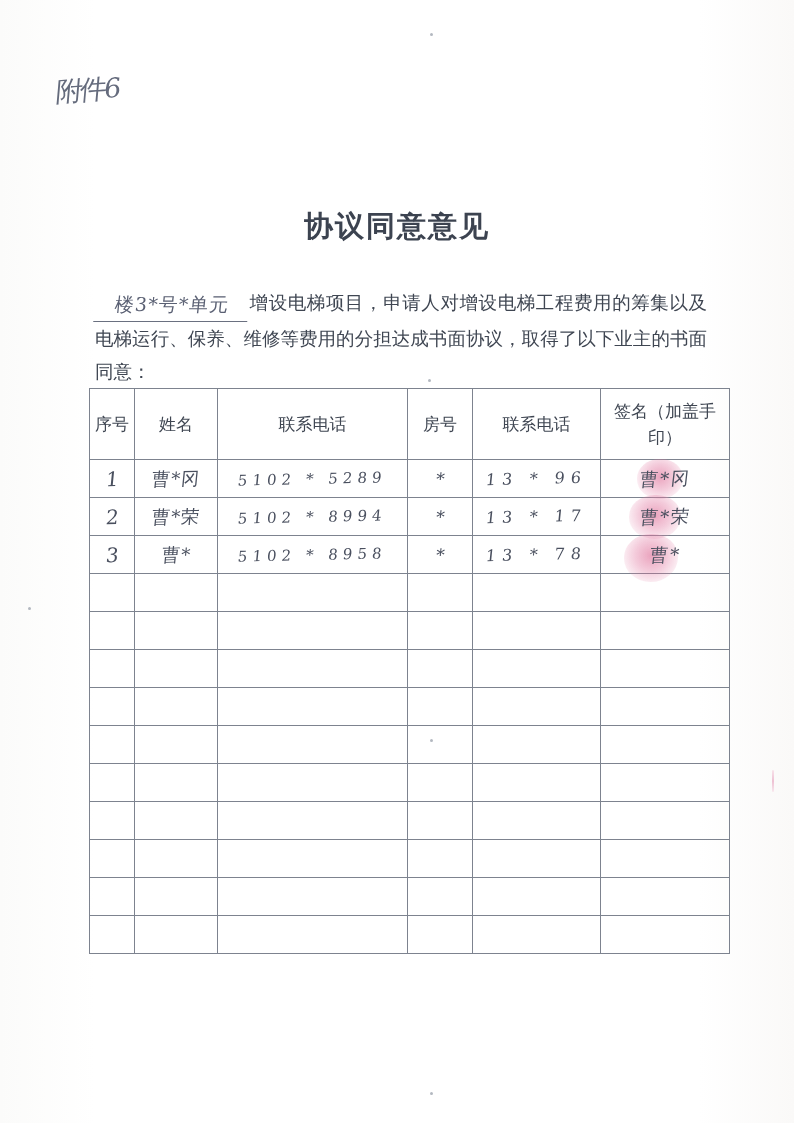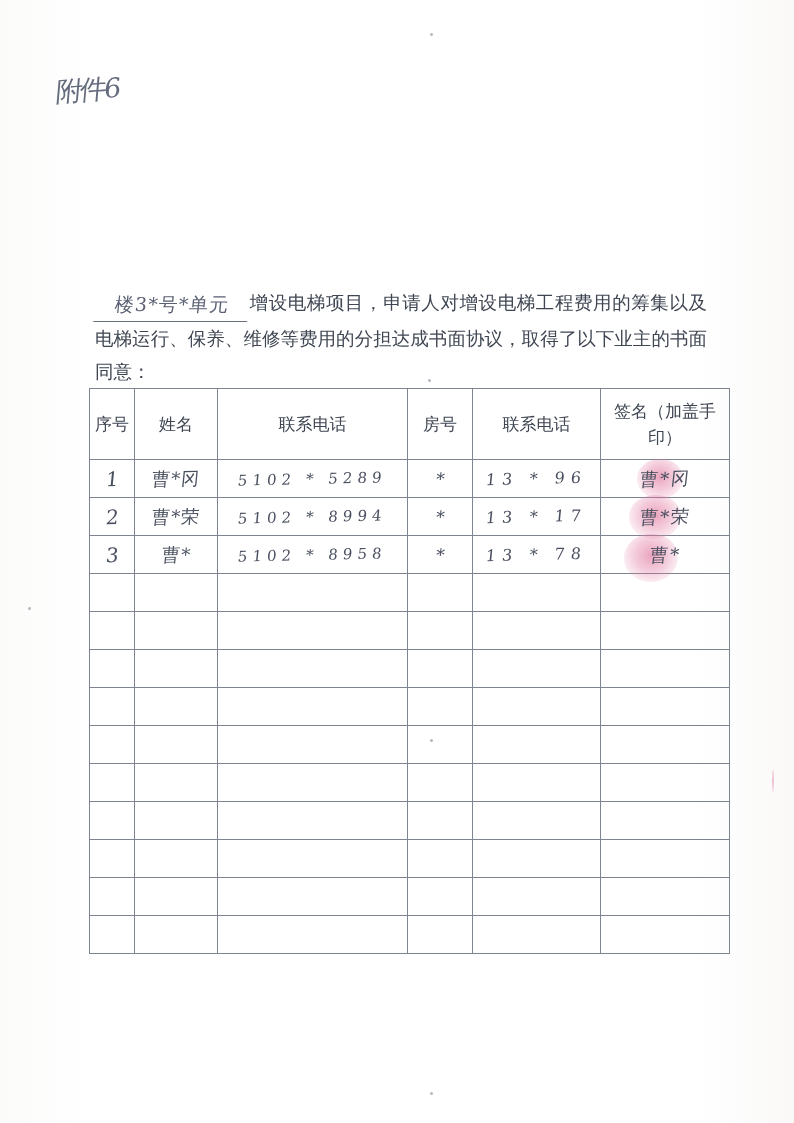--- a/index.html
+++ b/index.html
@@ -190,20 +190,21 @@
 
   <div class="artifact-dot" style="left:430px; top:33px;"></div>
   <div class="artifact-dot" style="left:428px; top:379px;"></div>
   <div class="artifact-dot" style="left:430px; top:739px;"></div>
   <div class="artifact-dot" style="left:430px; top:1092px;"></div>
   <div class="artifact-dot" style="left:28px; top:607px;"></div>
   <div class="artifact-pink" style="left:772px; top:770px;"></div>
 
   <div class="hand-annotation">附件6</div>
 
+  <div class="doc-title">协议同意意见</div>
 
   <div class="body-text">
     <span class="blank-fill">楼3*号*单元</span><span>增设电梯项目，申请人对增设电梯工程费用的筹集以及电梯运行、保养、维修等费用的分担达成书面协议，取得了以下业主的书面同意：</span>
   </div>
 
   <table class="consent-table">
     <thead>
       <tr>
         <th class="col-seq th-seq">序号</th>
         <th class="col-name">姓名</th>

